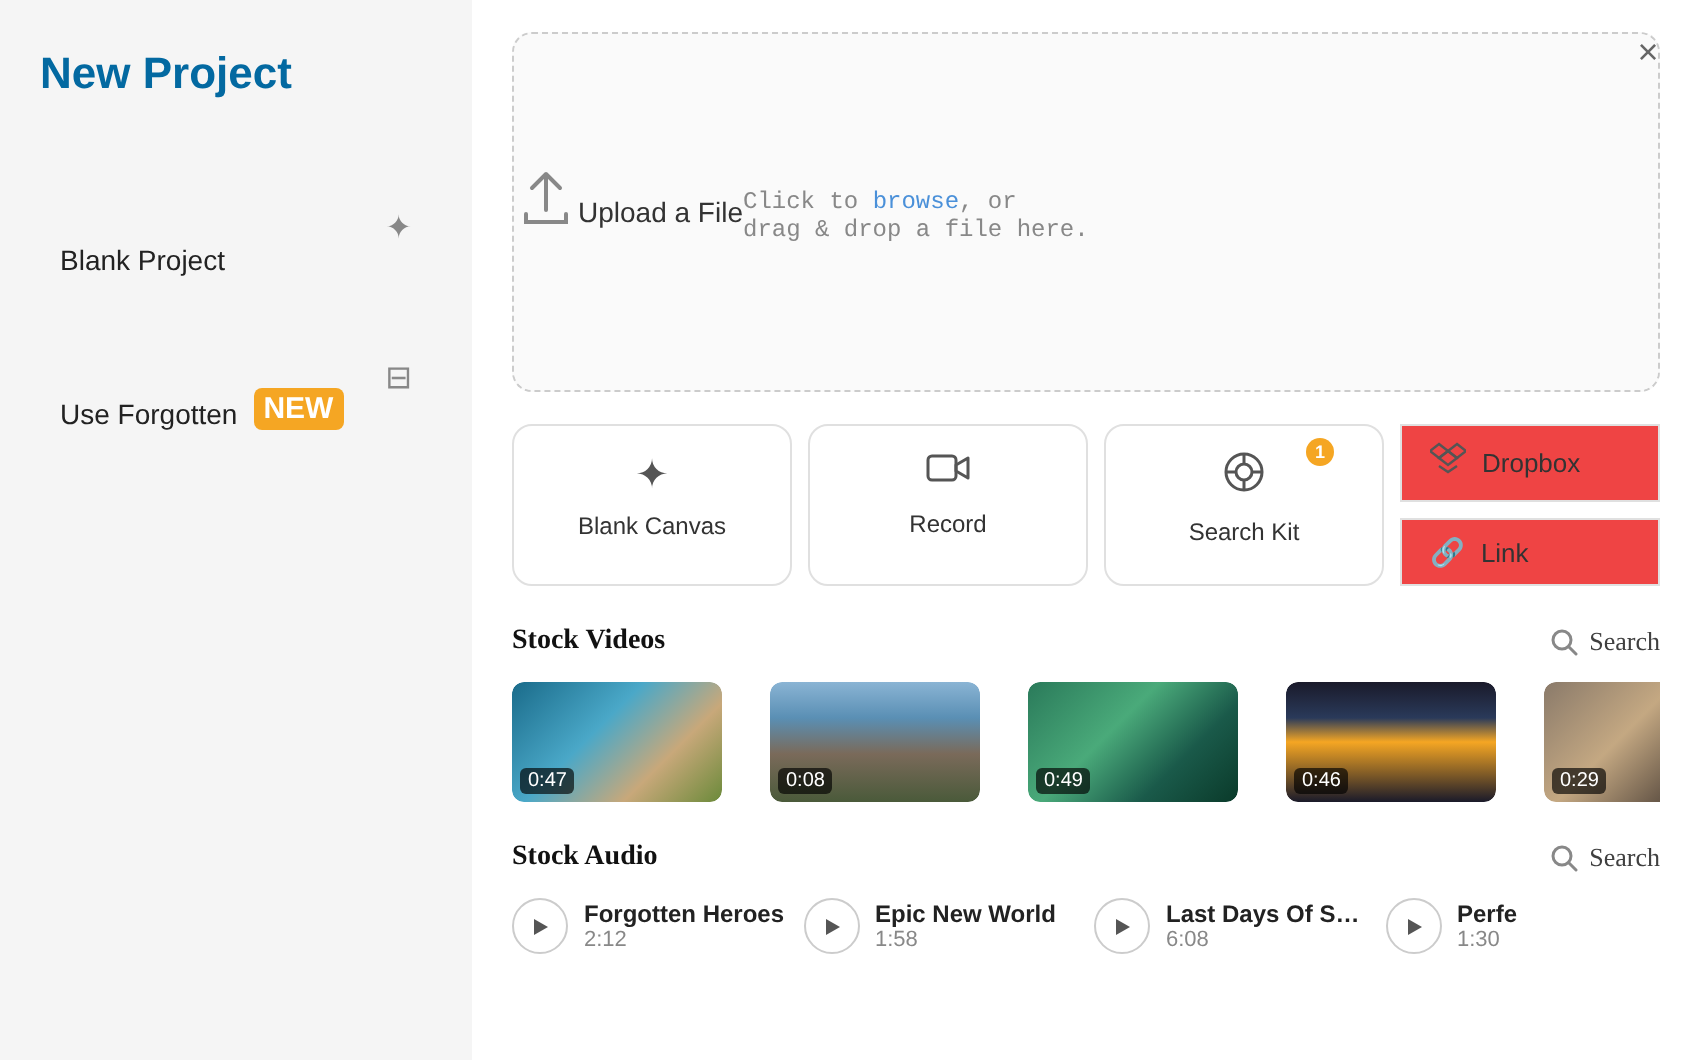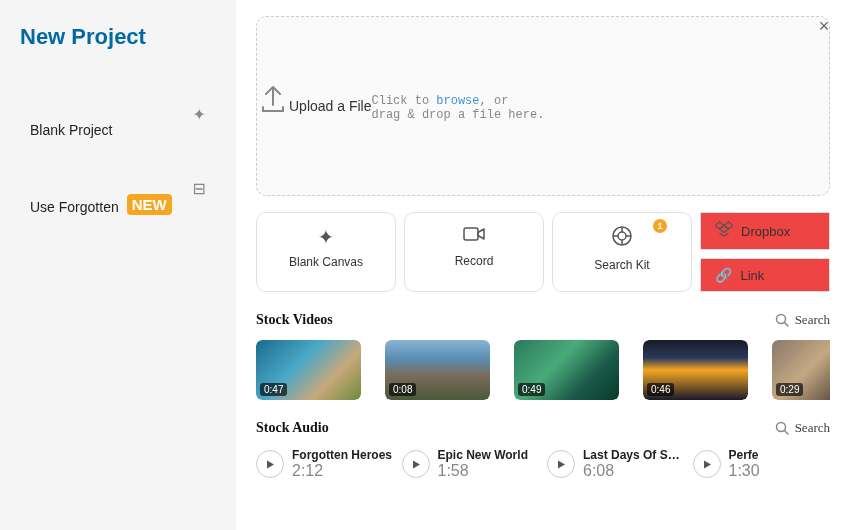--- a/index.html
+++ b/index.html
@@ -248,21 +248,21 @@
     .audio-info { min-width: 0; }
     .audio-title {
       font-size: 12px;
       font-weight: 600;
       color: #222;
       white-space: nowrap;
       overflow: hidden;
       text-overflow: ellipsis;
     }
     .audio-duration {
-      font-size: 16px;
+      font-size: 11px;
       color: #888;
     }
 
     
     .thumb-ocean {
       background: linear-gradient(135deg, #1a6b8a 0%, #4aa8c8 40%, #c8a87a 70%, #6b8a3a 100%);
     }
     .thumb-mountain {
       background: linear-gradient(180deg, #8ab4d4 0%, #5a8fb4 30%, #7a6a5a 60%, #4a5a3a 100%);
     }

